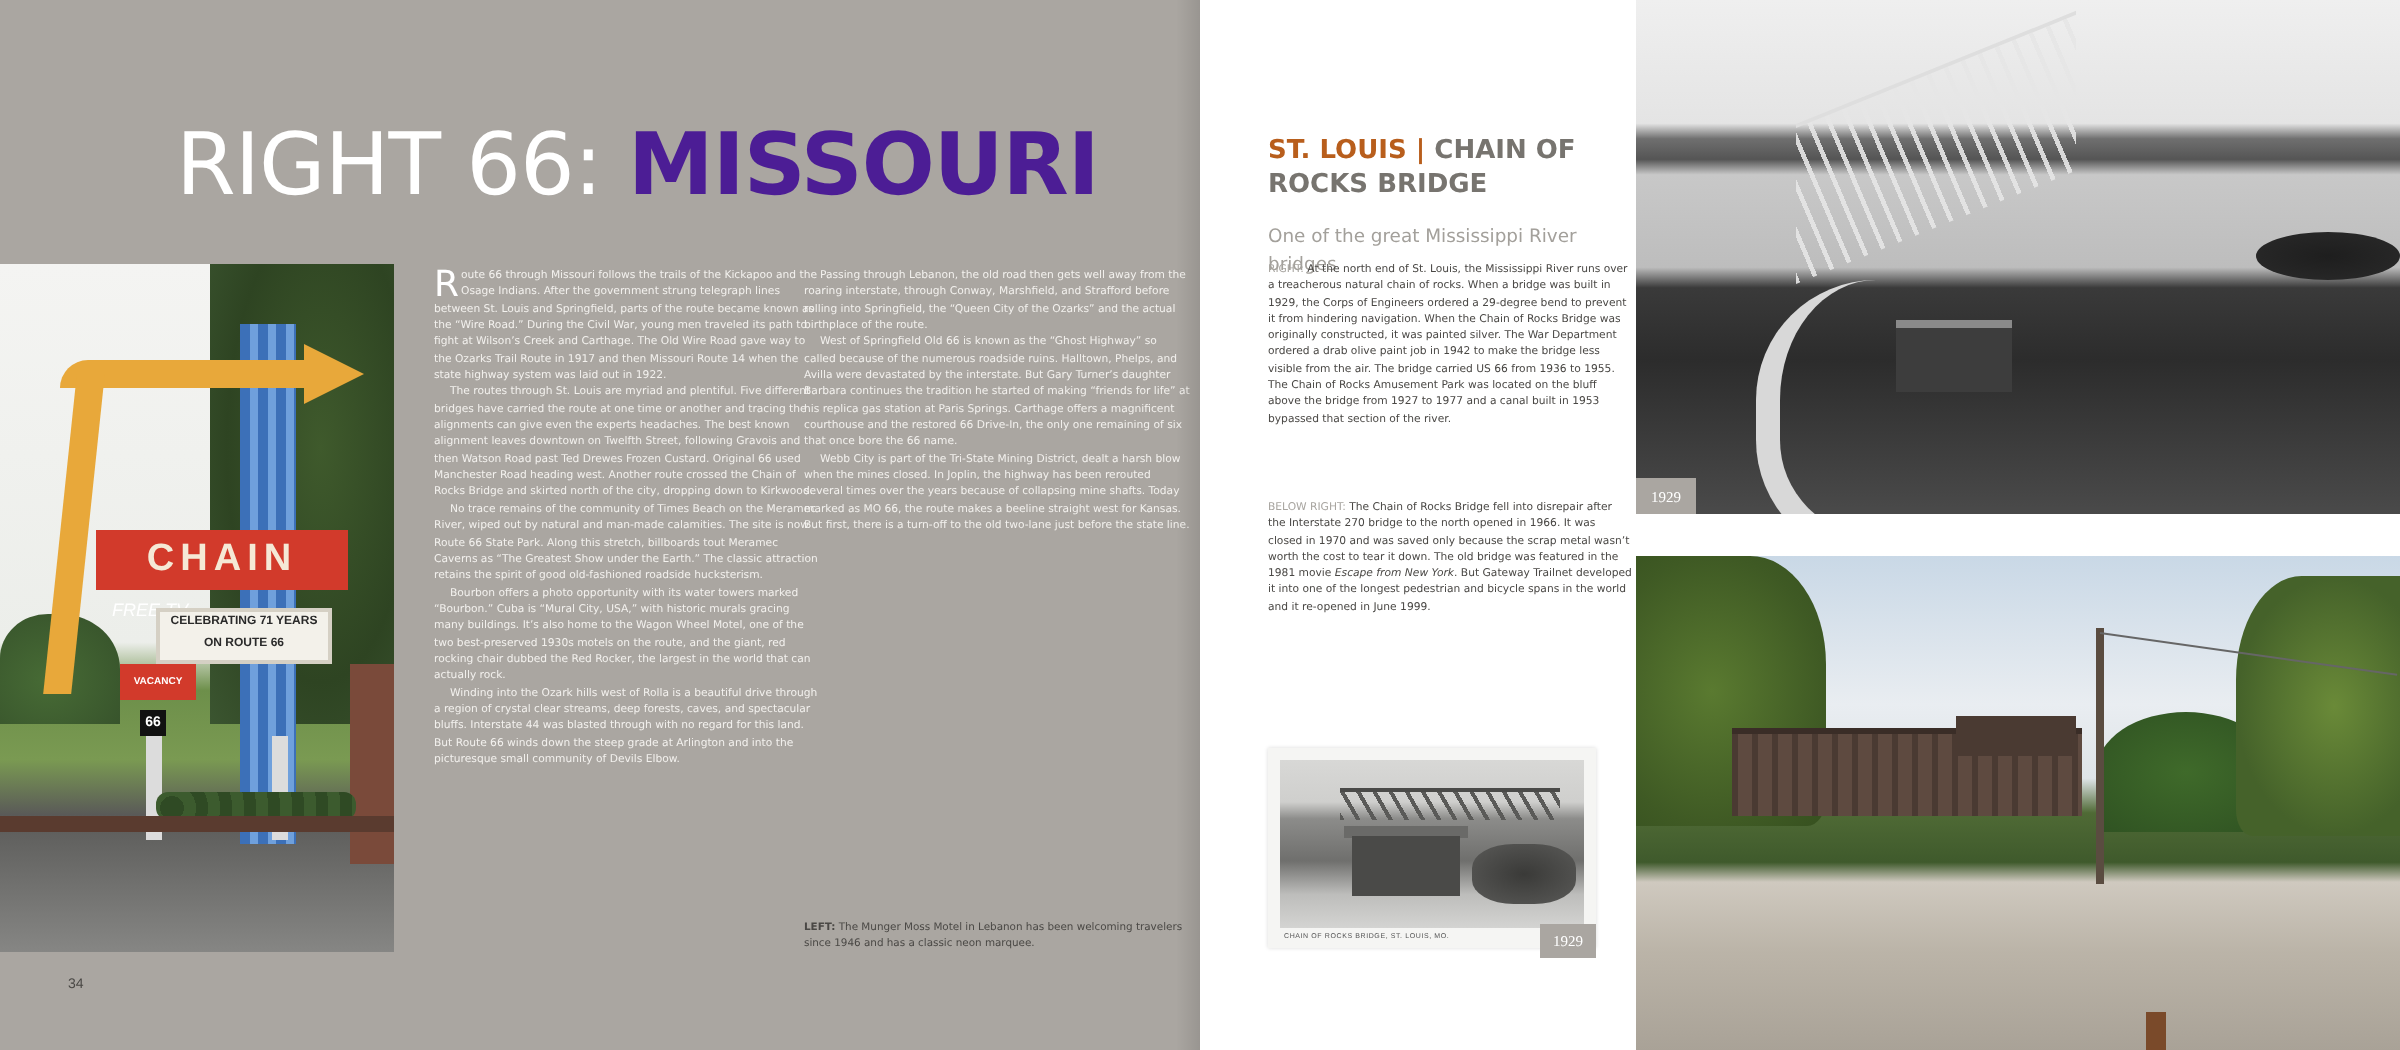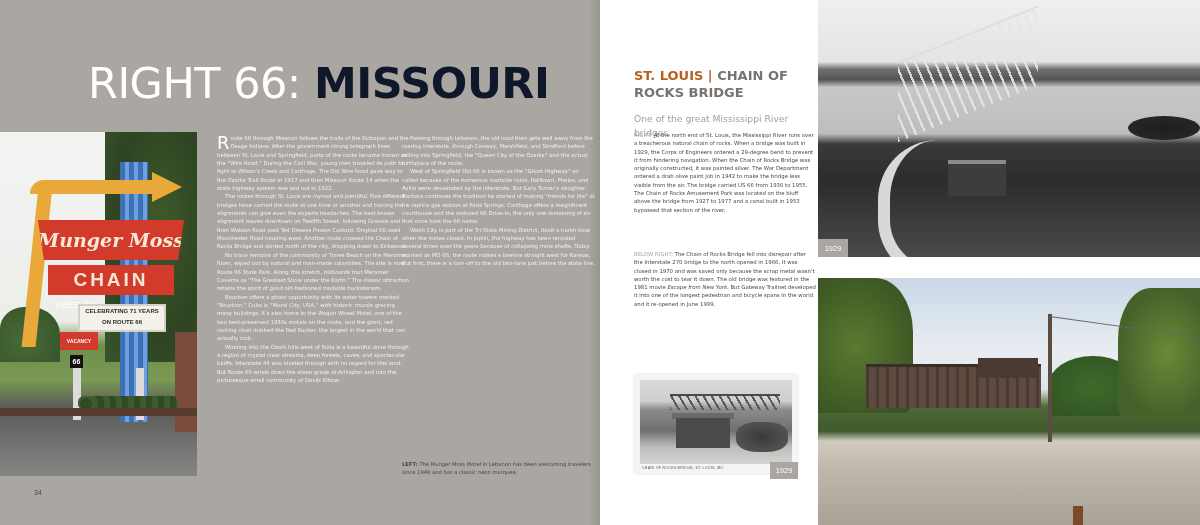--- a/index.html
+++ b/index.html
@@ -7,21 +7,21 @@
   body { position: relative; font-family: "Liberation Sans", "DejaVu Sans", sans-serif; }
 
   .spread { position: absolute; inset: 0; width: 1200px; height: 525px; }
 
   
   .left-page { position: absolute; left: 0; top: 0; width: 600px; height: 525px; background: #aaa6a1; }
   .gutter-shadow { position: absolute; left: 588px; top: 0; width: 12px; height: 525px;
     background: linear-gradient(to right, rgba(0,0,0,0) 0%, rgba(0,0,0,0.10) 100%); }
   .page-title { position: absolute; left: 88px; top: 58px; font-family: "DejaVu Sans", sans-serif;
     font-size: 43px; letter-spacing: -0.5px; color: #ffffff; font-weight: normal; white-space: nowrap; }
-  .page-title .accent { color: #0f172a; font-weight: bold; }
+  .page-title .accent { color: #4c1d95; font-weight: bold; }
 
   
   .motel-photo { position: absolute; left: 0; top: 132px; width: 197px; height: 344px; overflow: hidden;
     background: linear-gradient(to bottom, #f4f4f2 0%, #eceeea 55%, #6d8f4a 62%, #7a9a52 72%, #5a5a58 80%, #868684 100%); }
   .motel-photo .trees { position: absolute; left: 105px; top: 0; width: 92px; height: 230px;
     background: radial-gradient(ellipse at 60% 40%, #3f5a2c 0%, #2e4422 60%, #3b5530 100%); }
   .motel-photo .trees2 { position: absolute; left: 0; top: 175px; width: 60px; height: 55px;
     background: radial-gradient(ellipse at 40% 60%, #476b35 0%, #35502a 100%); border-radius: 40% 50% 0 0; }
   .motel-photo .pole { position: absolute; left: 120px; top: 30px; width: 28px; height: 260px;
     background: repeating-linear-gradient(to right, #3c70b8 0 5px, #6fa0dc 5px 9px); }
@@ -83,21 +83,21 @@
   .postcard .img { position: absolute; left: 6px; top: 6px; width: 152px; height: 84px;
     background: linear-gradient(to bottom, #d8d8d6 0%, #cfcfcd 25%, #8c8c8a 35%, #6f6f6d 60%, #bdbdbb 80%, #d4d4d2 100%); }
   .postcard .bridge { position: absolute; left: 30px; top: 14px; width: 110px; height: 16px;
     background: repeating-linear-gradient(60deg, #5a5a58 0 2px, transparent 2px 7px); border-top: 2px solid #4a4a48; }
   .postcard .house { position: absolute; left: 36px; top: 38px; width: 54px; height: 30px; background: #4a4a48; }
   .postcard .house-roof { position: absolute; left: 32px; top: 33px; width: 62px; height: 6px; background: #6a6a68; }
   .postcard .trees { position: absolute; left: 96px; top: 42px; width: 52px; height: 30px; border-radius: 40%;
     background: radial-gradient(#3a3a38, #5a5a58); }
   .postcard .cap { position: absolute; left: 8px; top: 92px; font-size: 3.5px; color: #555; letter-spacing: 0.3px; }
   .year-badge { position: absolute; background: #aaa6a1; color: #ffffff; font-size: 7.5px; display: flex;
-    align-items: center; justify-content: center; font-family: Liberation Sans, sans-serif; }
+    align-items: center; justify-content: center; font-family: Liberation Serif, serif; }
   .postcard .year-badge { left: 136px; top: 88px; width: 28px; height: 17px; }
 
   
   .photo-top { position: absolute; left: 818px; top: 0; width: 382px; height: 257px; overflow: hidden;
     background: linear-gradient(to bottom, #efefef 0%, #e4e4e4 24%, #6f6f6f 27%, #555 31%, #c8c8c8 34%, #bdbdbd 52%, #3a3a3a 56%, #2c2c2c 70%, #4a4a4a 100%); }
   .photo-top .bridge { position: absolute; left: 80px; top: 62px; width: 140px; height: 80px;
     border-top: 2px solid #dedede;
     background: repeating-linear-gradient(70deg, rgba(230,230,230,0.9) 0 2px, transparent 2px 8px);
     transform: skewY(-22deg); transform-origin: left bottom; }
   .photo-top .road { position: absolute; left: 60px; top: 140px; width: 260px; height: 140px;
@@ -131,21 +131,20 @@
   <div class="left-page">
     <h1 class="page-title"><span>RIGHT 66: </span><span class="accent">MISSOURI</span></h1>
 
     <div class="motel-photo">
       <div class="trees"></div>
       <div class="trees2"></div>
       <div class="pole"></div>
       <div class="arrow-band"></div>
       <div class="arrow-head"></div>
       <div class="arrow-leg"></div>
-      <div class="sign-top">Munger Moss</div>
       <div class="sign-mid">CHAIN</div>
       <div class="sign-free">FREE TV</div>
       <div class="marquee">
         <div>CELEBRATING 71 YEARS</div>
         <div>ON ROUTE 66</div>
       </div>
       <div class="vacancy">VACANCY</div>
       <div class="shield">66</div>
       <div class="post-l"></div>
       <div class="post-r"></div>

